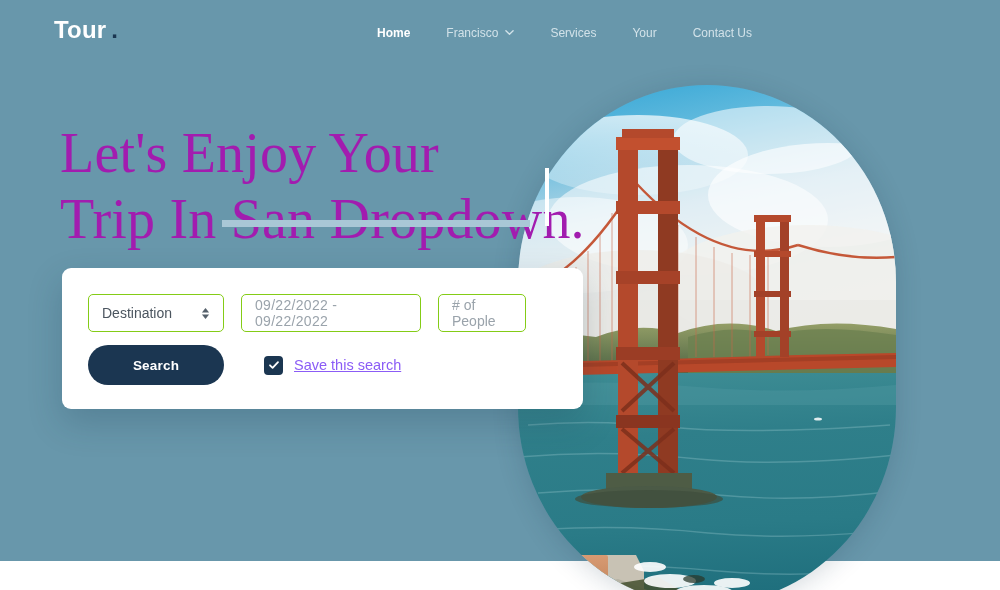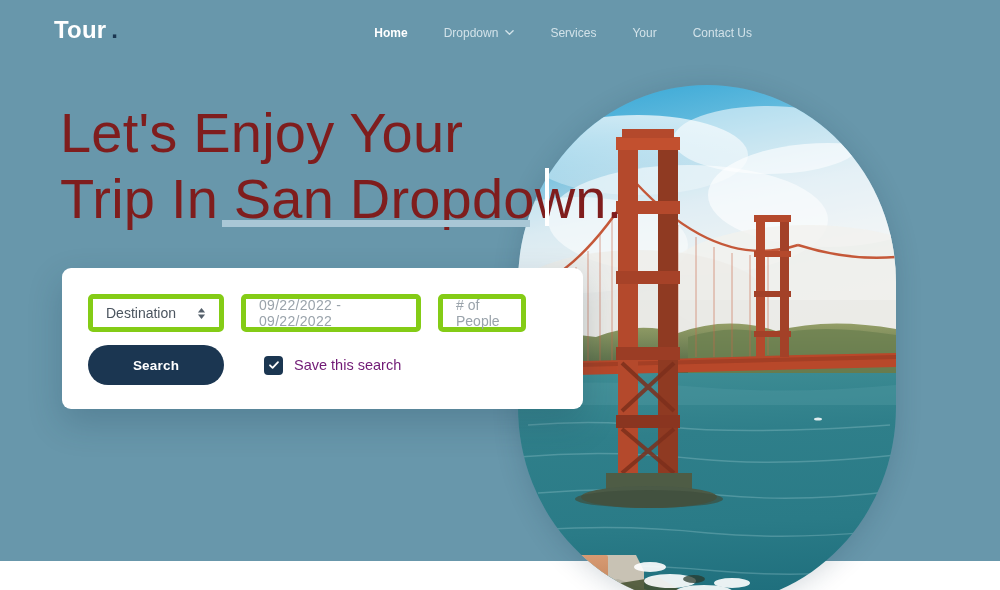--- a/index.html
+++ b/index.html
@@ -109,24 +109,24 @@
     position: absolute;
     inset: 0;
     overflow: hidden;
   }
   .photo-inner svg { display: block; width: 100%; height: 100%; }
 
   
   .headline {
     position: absolute;
     left: 60px;
-    top: 100px;
+    top: 120px;
     z-index: 20;
-    font-family: Liberation Sans, sans-serif;
-    color: #7f1d1d;
+    font-family: Liberation Serif, serif;
+    color: #a21caf;
     font-size: 56px;
     line-height: 66px;
     letter-spacing: 0.2px;
     white-space: nowrap;
   }
   .headline .line2 { position: relative; display: inline-block; }
 
   .headline-underline {
     position: absolute;
     left: 222px;
@@ -161,21 +161,21 @@
   }
 
   .field-row {
     display: flex;
     align-items: center;
     gap: 17px;
   }
 
   .ctrl {
     height: 38px;
-    border: 5px solid #84cc16;
+    border: 1px solid #84cc16;
     border-radius: 5px;
     background: #ffffff;
     font-size: 14px;
     color: #9aa3ab;
     display: flex;
     align-items: center;
     padding: 0 13px;
     font-family: "Liberation Sans", sans-serif;
   }
 
@@ -237,22 +237,23 @@
     height: 19px;
     border-radius: 4px;
     background: #1b3651;
     display: flex;
     align-items: center;
     justify-content: center;
   }
   .checkbox svg { display: block; }
   .save-label {
     font-size: 14.5px;
-    color: #701a75;
+    color: #8b5cf6;
     white-space: nowrap;
+    text-decoration: underline;
   }
 </style>
 </head>
 <body>
 
 <div class="page">
 
   <div class="hero-bg"></div>
 
   <div class="hero-photo">
@@ -410,21 +411,21 @@
   <header class="site-header">
     <div class="brand">
       <span>Tour</span><span class="brand-dot">.</span>
     </div>
 
     <nav class="nav">
       <div class="nav-item active">
         <span>Home</span>
       </div>
       <div class="nav-item">
-        <span>Dropdown</span>
+        <span>Francisco</span>
         <span class="chev">
           <svg width="9" height="9" viewBox="0 0 10 10">
               <path d="M1 3 L5 7 L9 3" stroke="#d2e2e9" stroke-width="1.5" fill="none" stroke-linecap="round" stroke-linejoin="round"></path>
             </svg>
         </span>
       </div>
       <div class="nav-item">
         <span>Services</span>
       </div>
       <div class="nav-item">

